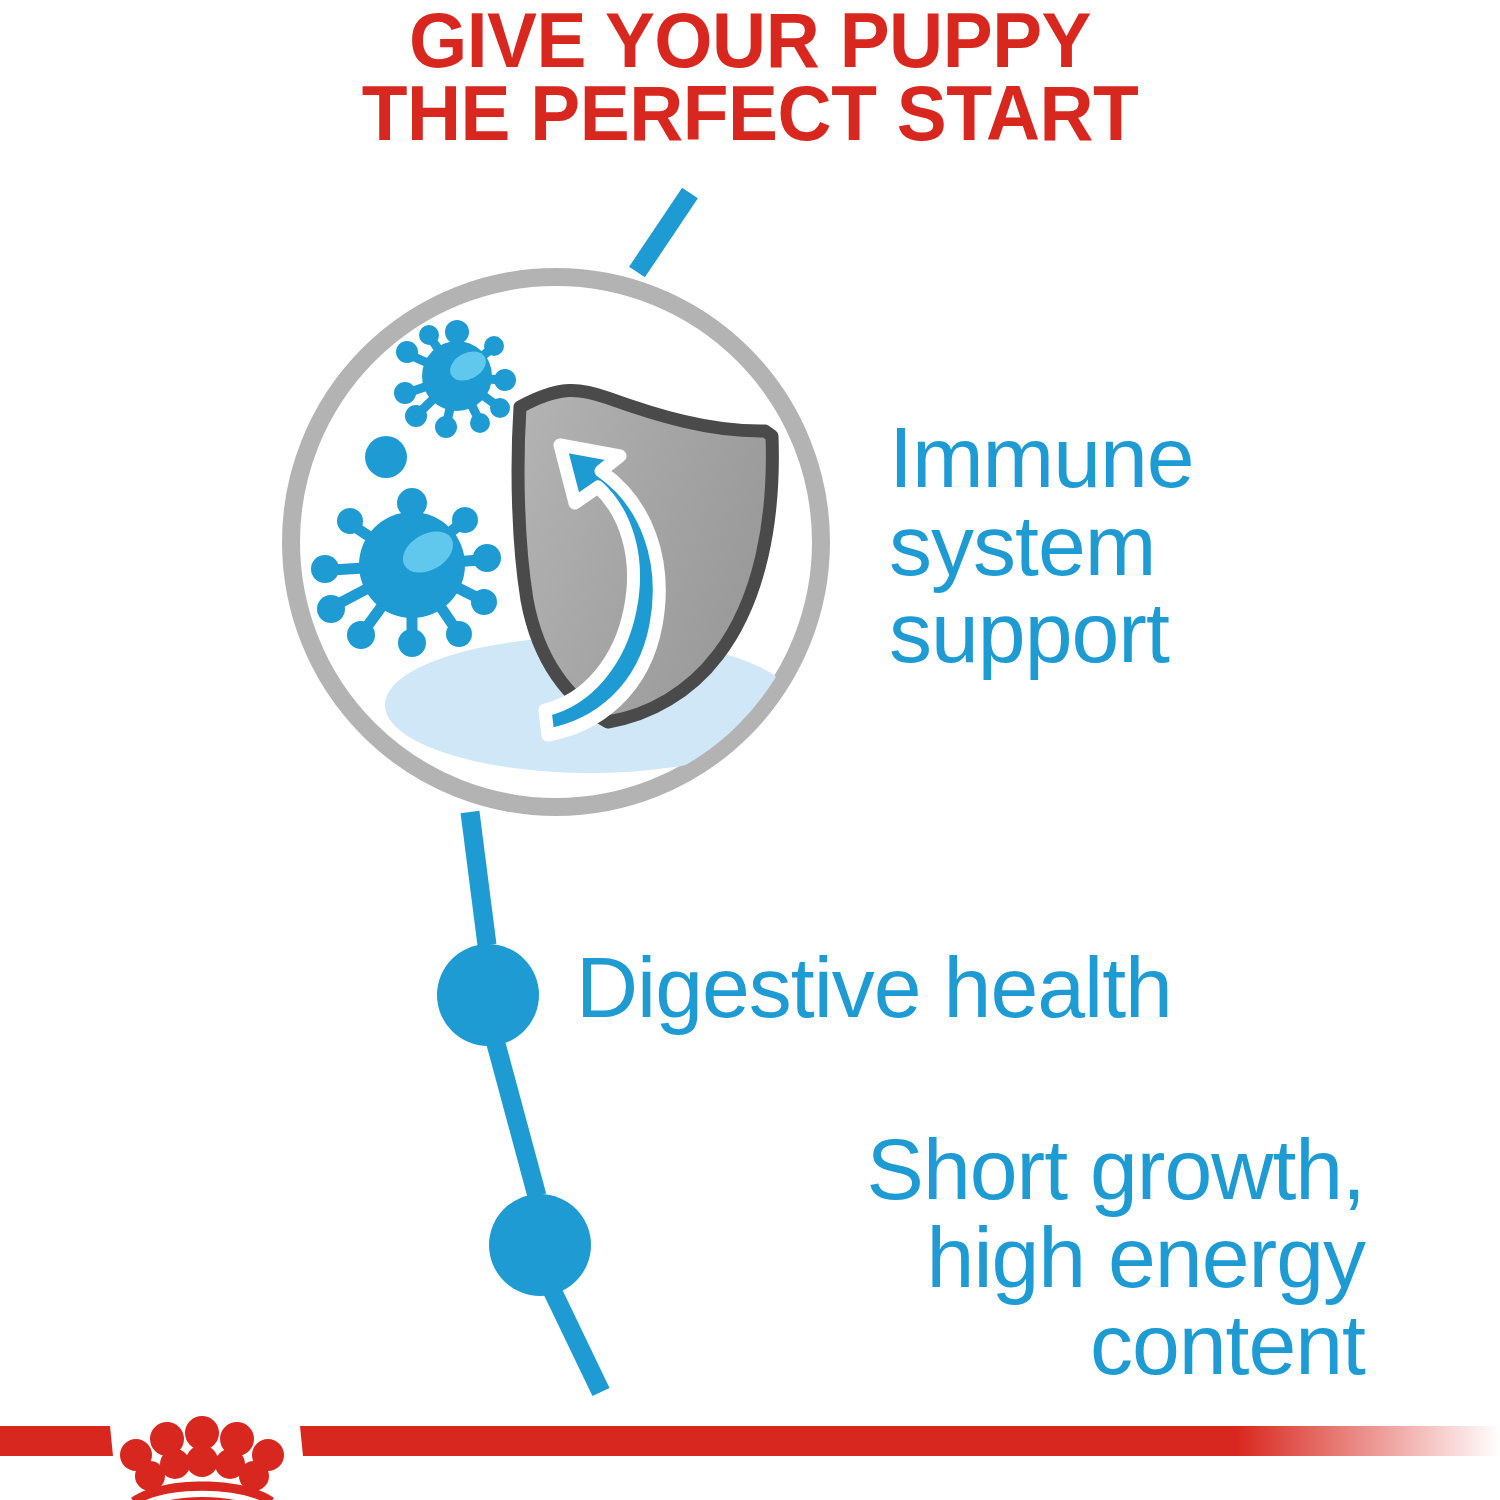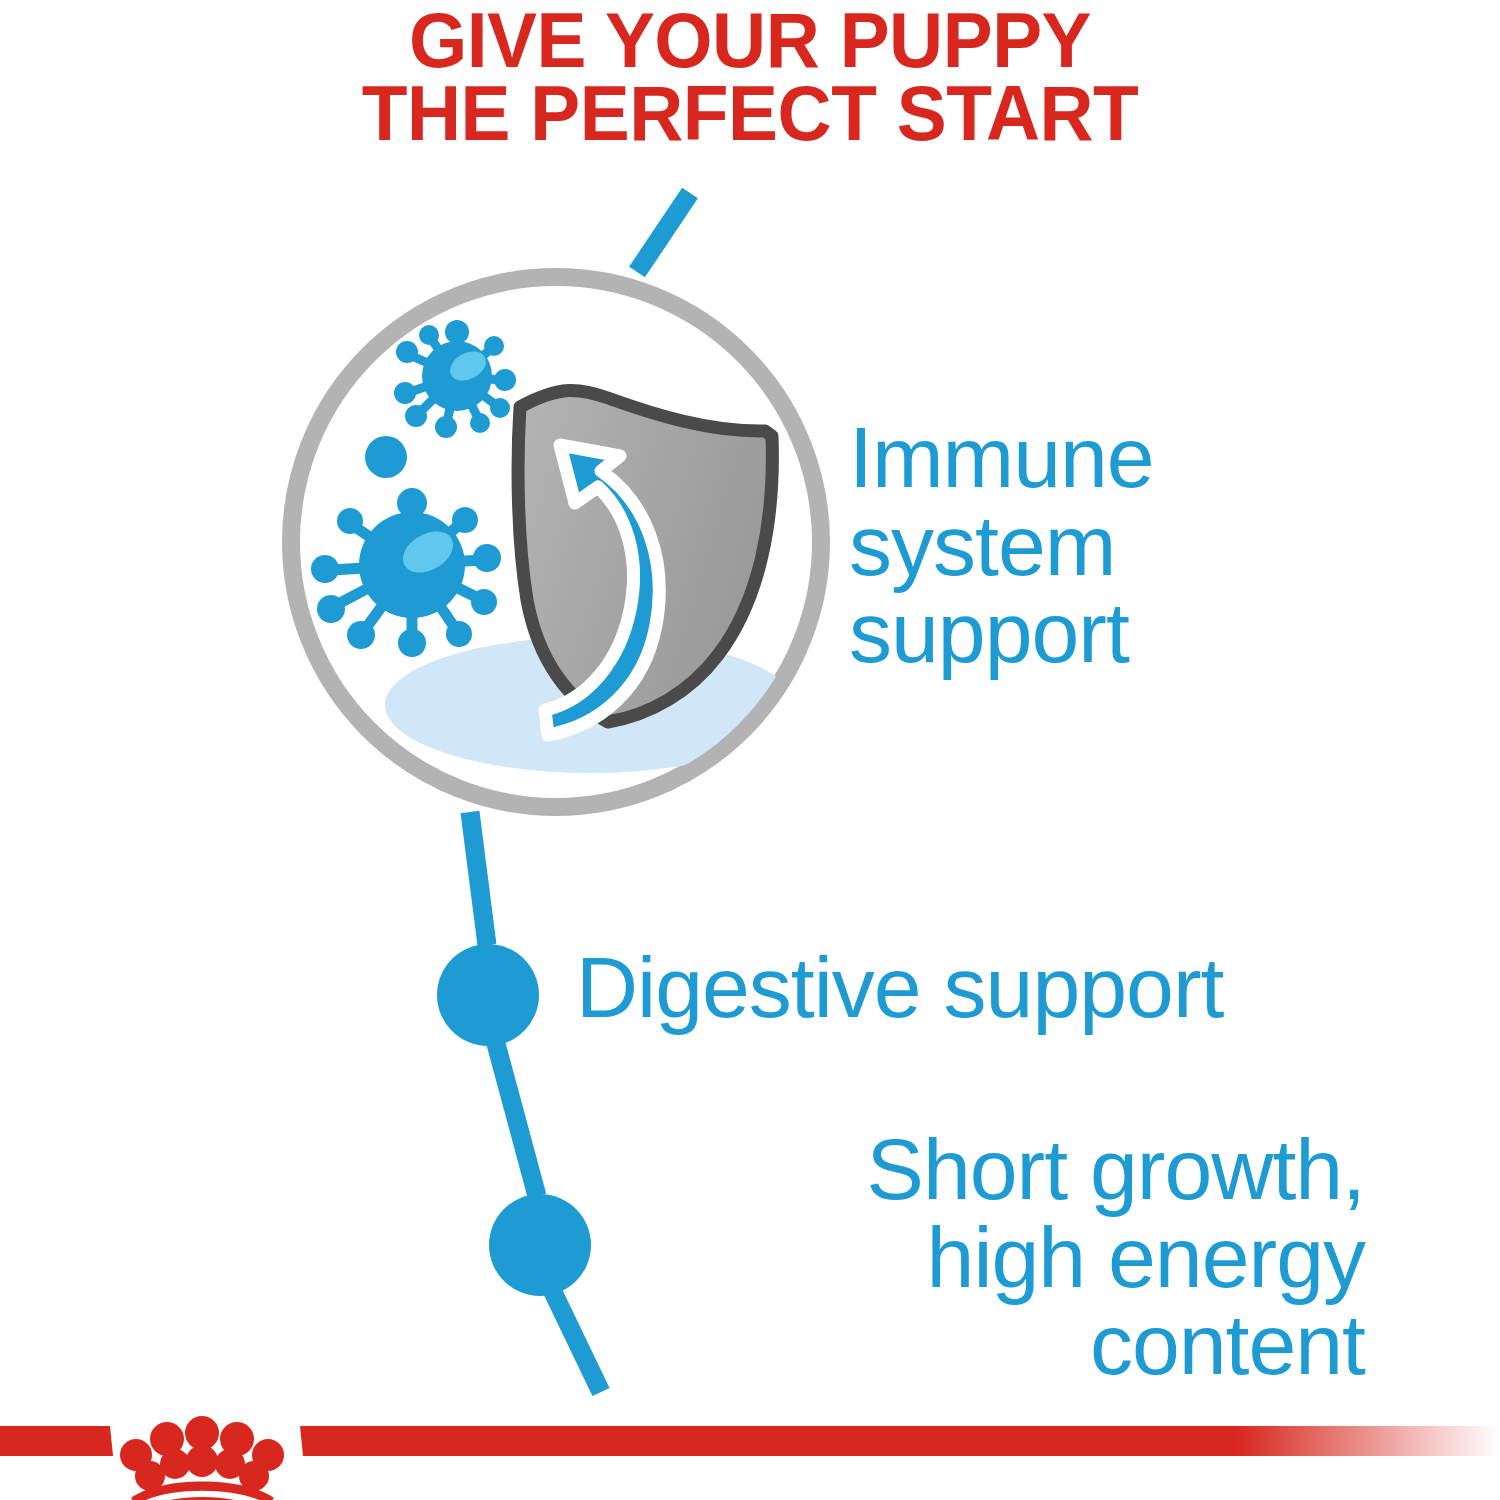--- a/index.html
+++ b/index.html
@@ -32,21 +32,21 @@
   .label{
     position:absolute;
     color:#1E9BD3;
     font-weight:400;
     font-family:"Liberation Sans","DejaVu Sans",sans-serif;
     line-height:1.02;
     white-space:pre-line;
     letter-spacing:-1px;
   }
   #label-immune{
-    left:849px;top:414px;width:480px;
+    left:889px;top:414px;width:480px;
     font-size:86px;
   }
   #label-digestive{
     left:576px;top:944px;width:800px;
     font-size:86px;
   }
   #label-growth{
     left:665px;top:1126px;width:700px;
     font-size:86px;
     text-align:right;
@@ -180,21 +180,21 @@
                  C 646 502, 668 560, 656 625
                  C 644 690, 598 726, 548 735 Z" fill="#1E9BD3" stroke="#FFFFFF" stroke-width="13" stroke-linejoin="round"></path>
       </g>
     </g>
   </svg>
 
   <div class="label" id="label-immune">Immune
 system
 support</div>
 
-  <div class="label" id="label-digestive">Digestive support</div>
+  <div class="label" id="label-digestive">Digestive health</div>
 
   <div class="label" id="label-growth">Short growth,
 high energy
 content</div>
 
   <svg id="footer" viewBox="0 0 1500 100">
     <defs>
       <linearGradient id="fadeRight" x1="0" y1="0" x2="1" y2="0">
         <stop offset="0%" stop-color="#D8271E" stop-opacity="1"></stop>
         <stop offset="78%" stop-color="#D8271E" stop-opacity="1"></stop>

